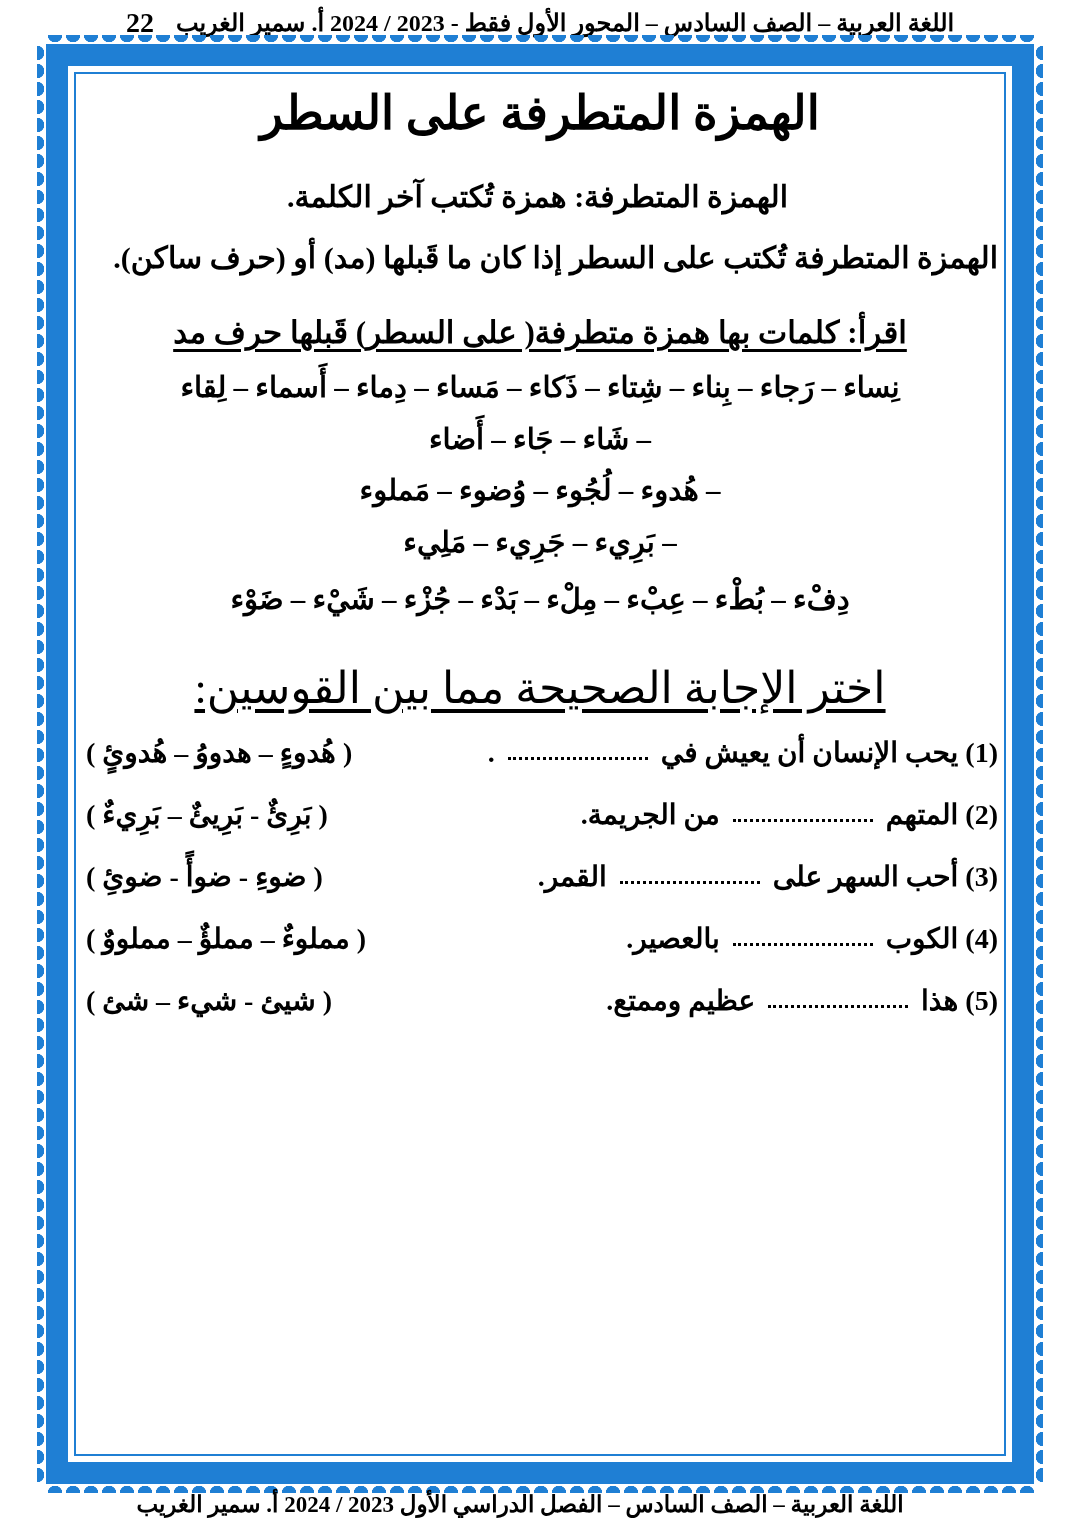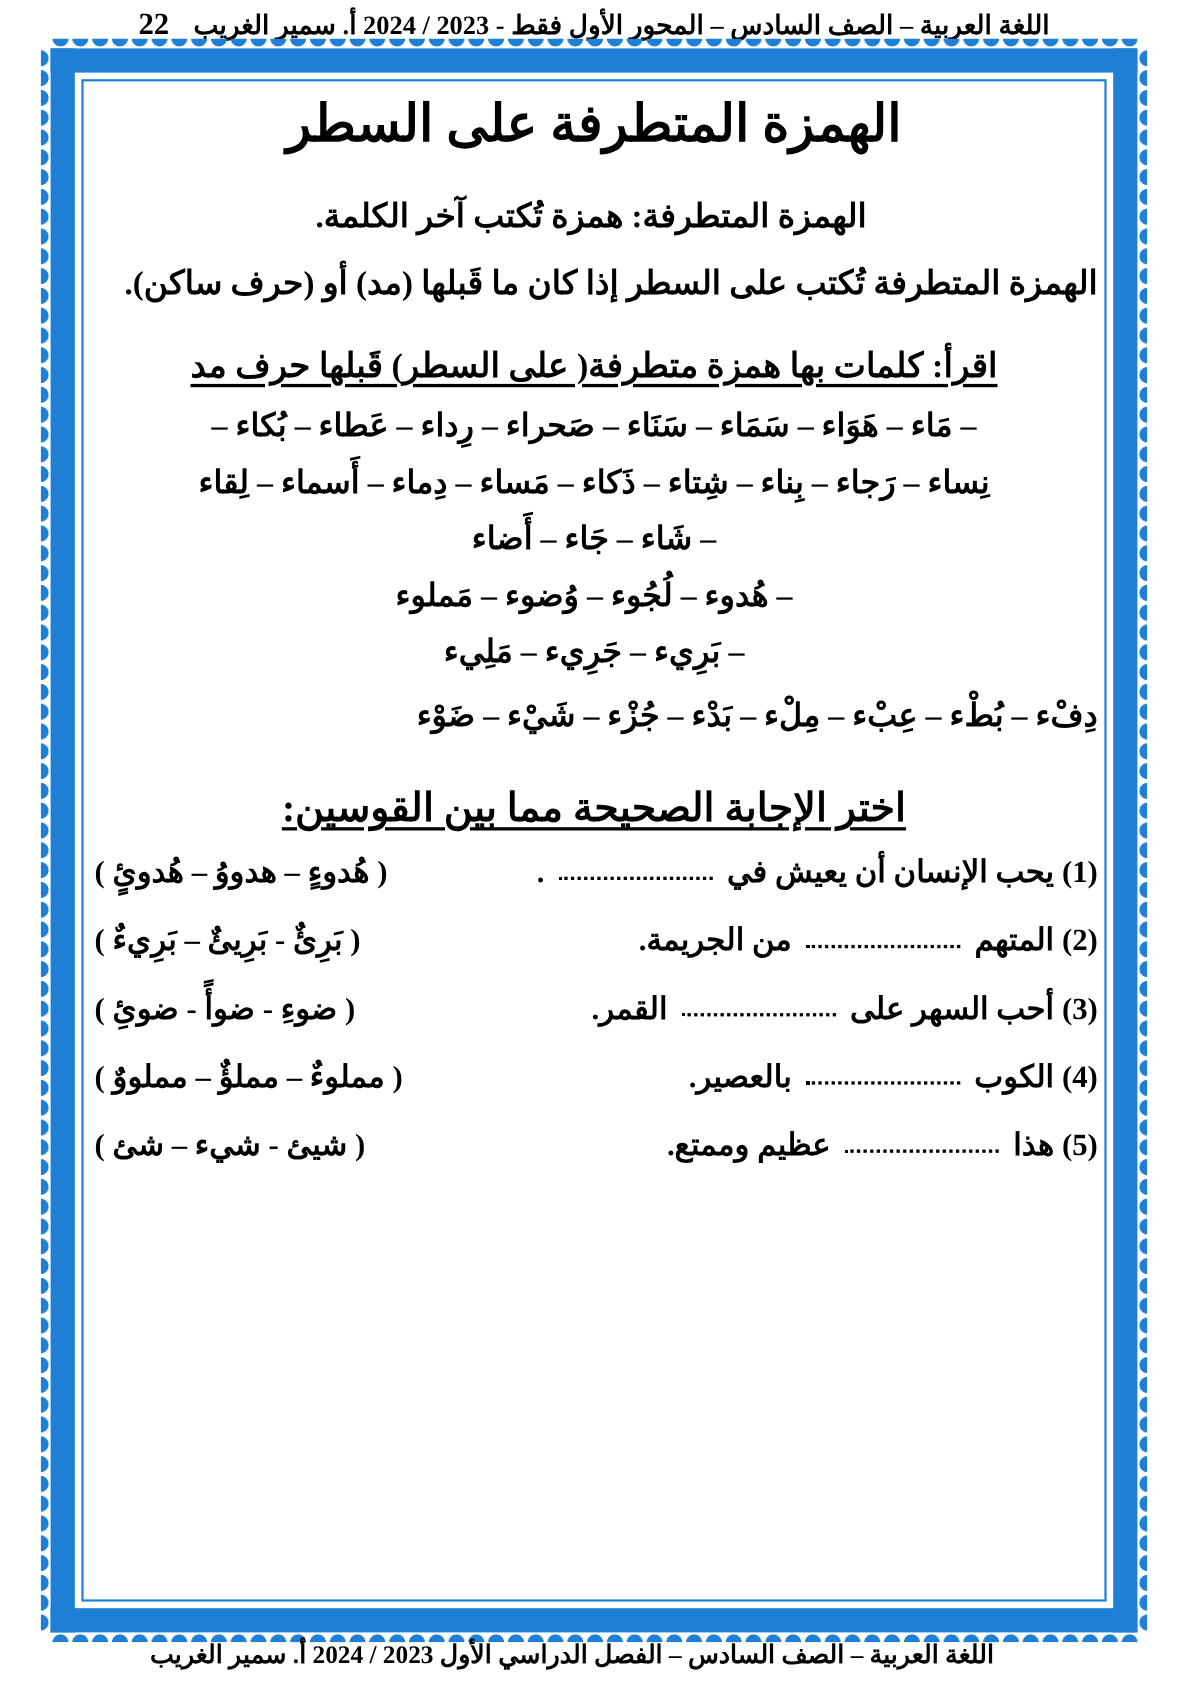--- a/index.html
+++ b/index.html
@@ -137,28 +137,29 @@
     text-align: center;
     line-height: 1.5;
     margin: 8px 0;
     white-space: nowrap;
   }
   .word-row.wide { letter-spacing: 0px; }
 
   .saakin-row {
     font-size: 29px;
     font-weight: bold;
+    text-align: center;
     line-height: 1.5;
     margin: 14px 0 16px 0;
     white-space: nowrap;
   }
 
   .exercise-heading {
-    font-size: 36px;
-    font-weight: bold;
+    font-size: 44px;
+    font-weight: normal;
     text-align: center;
     margin: 40px 0 18px 0;
     text-decoration: underline;
     text-underline-offset: 6px;
   }
 
   .q-row {
     display: flex;
     flex-direction: row;
     align-items: baseline;
@@ -220,21 +221,20 @@
   <div class="doc-title">الهمزة المتطرفة على السطر</div>
 
   <div class="rule-line indent-def">
     <span class="u">الهمزة المتطرفة:</span><span> همزة تُكتب آخر الكلمة.</span>
   </div>
 
   <div class="rule-line full">الهمزة المتطرفة تُكتب على السطر إذا كان ما قَبلها (مد) أو (حرف ساكن).</div>
 
   <div class="section-heading">اقرأ: كلمات بها همزة متطرفة( على السطر) قَبلها حرف مد</div>
 
-  <div class="word-row wide">– مَاء – هَوَاء – سَمَاء – سَنَاء – صَحراء – رِداء – عَطاء – بُكاء –</div>
   <div class="word-row wide">نِساء – رَجاء –  بِناء – شِتاء – ذَكاء – مَساء – دِماء – أَسماء – لِقاء</div>
   <div class="word-row">– شَاء – جَاء – أَضاء</div>
   <div class="word-row">– هُدوء – لُجُوء – وُضوء – مَملوء</div>
   <div class="word-row">– بَرِيء – جَرِيء – مَلِيء</div>
 
   <div class="saakin-row">دِفْء – بُطْء – عِبْء – مِلْء – بَدْء – جُزْء – شَيْء – ضَوْء</div>
 
   <div class="exercise-heading">اختر الإجابة الصحيحة مما بين القوسين:</div>
 
   <div class="q-row">

